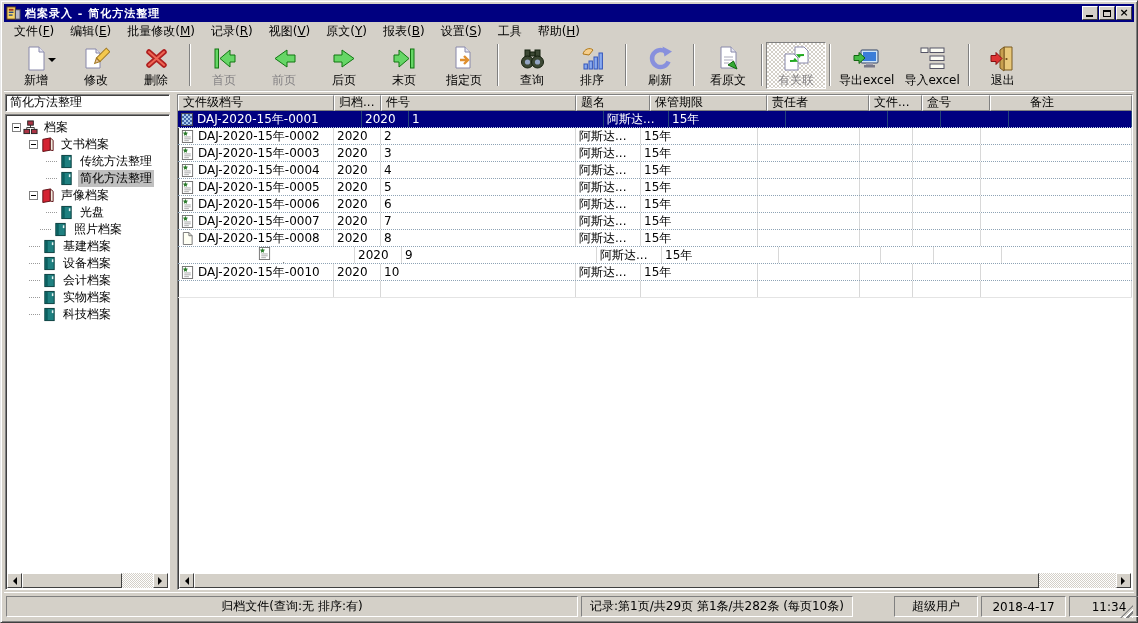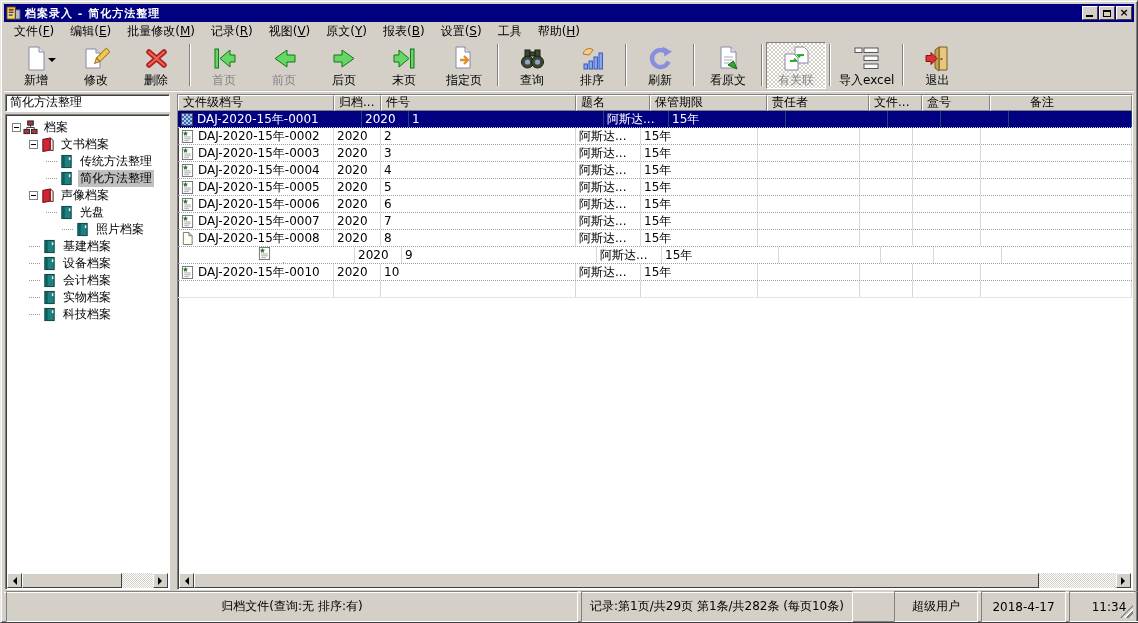--- a/index.html
+++ b/index.html
@@ -88,21 +88,21 @@
                      linear-gradient(45deg,#fff 25%,#d4d0c8 25%,#d4d0c8 75%,#fff 75%);
     background-size:2px 2px; background-position:0 0,1px 1px; }
   .sb-btn { width:15px; height:15px; flex:none; background:#d4d0c8; border:1px solid;
     border-color:#fff #404040 #404040 #fff; display:flex; align-items:center; justify-content:center; }
   .sb-thumb { height:15px; background:#d4d0c8; border:1px solid; border-color:#fff #404040 #404040 #fff; }
   .arr-l { width:0; height:0; border:4px solid transparent; border-right:4px solid #000; margin-left:-3px; }
   .arr-r { width:0; height:0; border:4px solid transparent; border-left:4px solid #000; margin-right:-3px; }
 
   
   .statusbar { height:27px; flex:none; display:flex; align-items:center; gap:3px; padding:3px 16px 2px 2px; position:relative; border-top:1px solid #fff; margin-top:1px; }
-  .status-panel { height:31px; border:1px solid; border-color:#808080 #fff #fff #808080;
+  .status-panel { height:21px; border:1px solid; border-color:#808080 #fff #fff #808080;
     display:flex; align-items:center; justify-content:center; white-space:nowrap; overflow:hidden; flex:none; }
   .resize-grip { position:absolute; right:1px; bottom:1px; width:13px; height:13px;
     background:repeating-linear-gradient(135deg, transparent 0 2px, #fff 2px 3px, #808080 3px 5px);
     clip-path:polygon(100% 0, 100% 100%, 0 100%); }
 </style>
 </head>
 <body>
 
 <div class="window">
 
@@ -276,20 +276,32 @@
             <path d="M2 9h9l4 4v12H2z" fill="#fff" stroke="#8888aa"></path>
             <path d="M7 16l6-.2-1.8-2.2M21 10l-6 .2 1.8 2.2" stroke="#22aa22" stroke-width="2" fill="none"></path>
           </svg>
         </span>
         <span class="tb-label">有关联</span>
       </div>
       <div class="tb-sep"></div>
       <div class="tb-btn">
         <span class="tb-iconwrap">
           <svg viewBox="0 0 27 27">
+            <rect x="8" y="5" width="17" height="13" rx="1" fill="#cfe4f7" stroke="#334466"></rect>
+            <rect x="10" y="7" width="13" height="9" fill="#3b7dd8"></rect>
+            <rect x="13" y="18" width="7" height="2" fill="#99a"></rect>
+            <rect x="11" y="20" width="11" height="2.5" fill="#778"></rect>
+            <path d="M1 10.5h5v-3l6 5.5-6 5.5v-3H1z" fill="#44bb44" stroke="#116611"></path>
+          </svg>
+        </span>
+        <span class="tb-label">导出excel</span>
+      </div>
+      <div class="tb-btn">
+        <span class="tb-iconwrap">
+          <svg viewBox="0 0 27 27">
             <rect x="2" y="3" width="7" height="4.5" fill="#fcfcf4" stroke="#556"></rect>
             <rect x="11" y="3" width="14" height="4.5" fill="#fcfcf4" stroke="#556"></rect>
             <rect x="11" y="11" width="14" height="4.5" fill="#fcfcf4" stroke="#556"></rect>
             <rect x="11" y="19" width="14" height="4.5" fill="#fcfcf4" stroke="#556"></rect>
           </svg>
         </span>
         <span class="tb-label">导入excel</span>
       </div>
       <div class="tb-sep"></div>
       <div class="tb-btn">
@@ -368,21 +380,21 @@
               <span class="tree-conn"></span>
               <span class="tree-icon">
                 <svg viewBox="0 0 16 16">
                   <rect x="3" y="1.5" width="10" height="13" fill="#1f8080" stroke="#073c3c"></rect>
                   <rect x="3.5" y="2" width="2.6" height="12" fill="#0c5f5f"></rect>
                   <rect x="10.5" y="3.5" width="1.6" height="3" fill="#e8f4f4"></rect>
                 </svg>
               </span>
               <span class="tree-label">光盘</span>
             </div>
-            <div class="tree-row" style="padding-left: 54px;">
+            <div class="tree-row" style="padding-left: 32px;">
               <span class="tree-conn"></span>
               <span class="tree-icon">
                 <svg viewBox="0 0 16 16">
                   <rect x="3" y="1.5" width="10" height="13" fill="#1f8080" stroke="#073c3c"></rect>
                   <rect x="3.5" y="2" width="2.6" height="12" fill="#0c5f5f"></rect>
                   <rect x="10.5" y="3.5" width="1.6" height="3" fill="#e8f4f4"></rect>
                 </svg>
               </span>
               <span class="tree-label">照片档案</span>
             </div>

